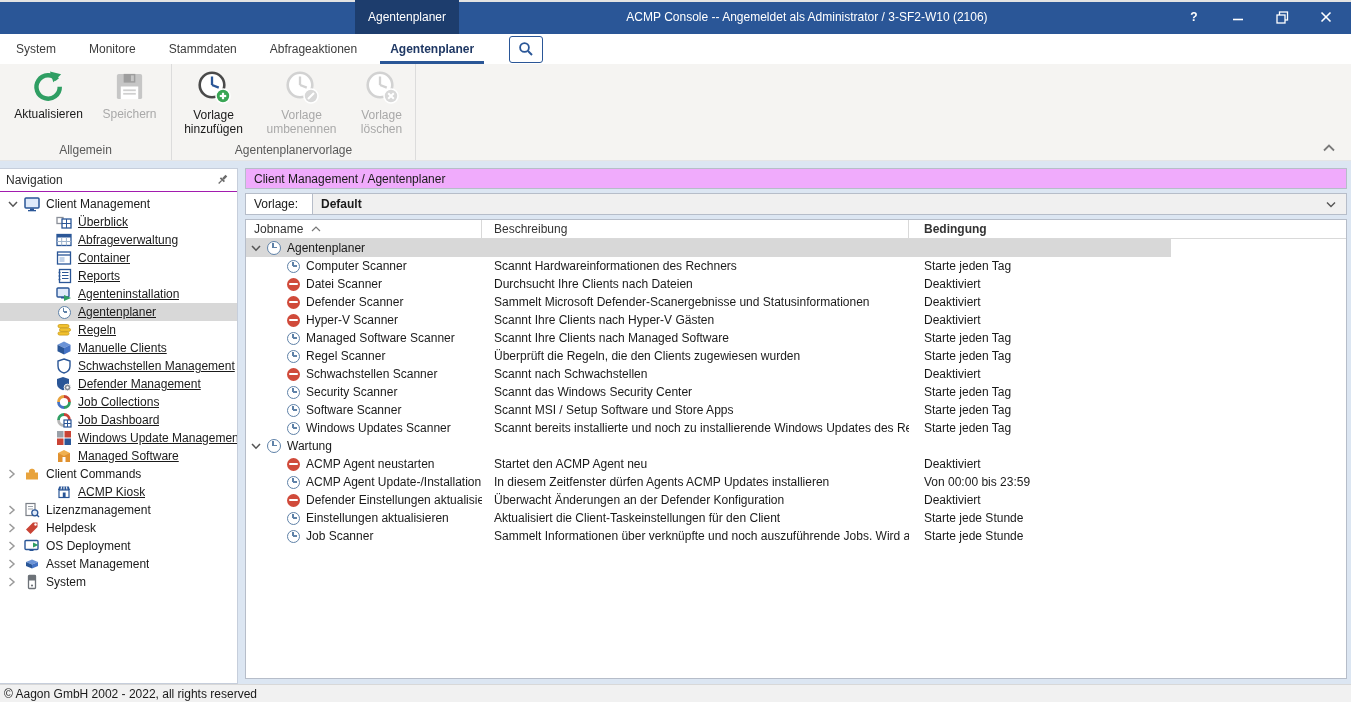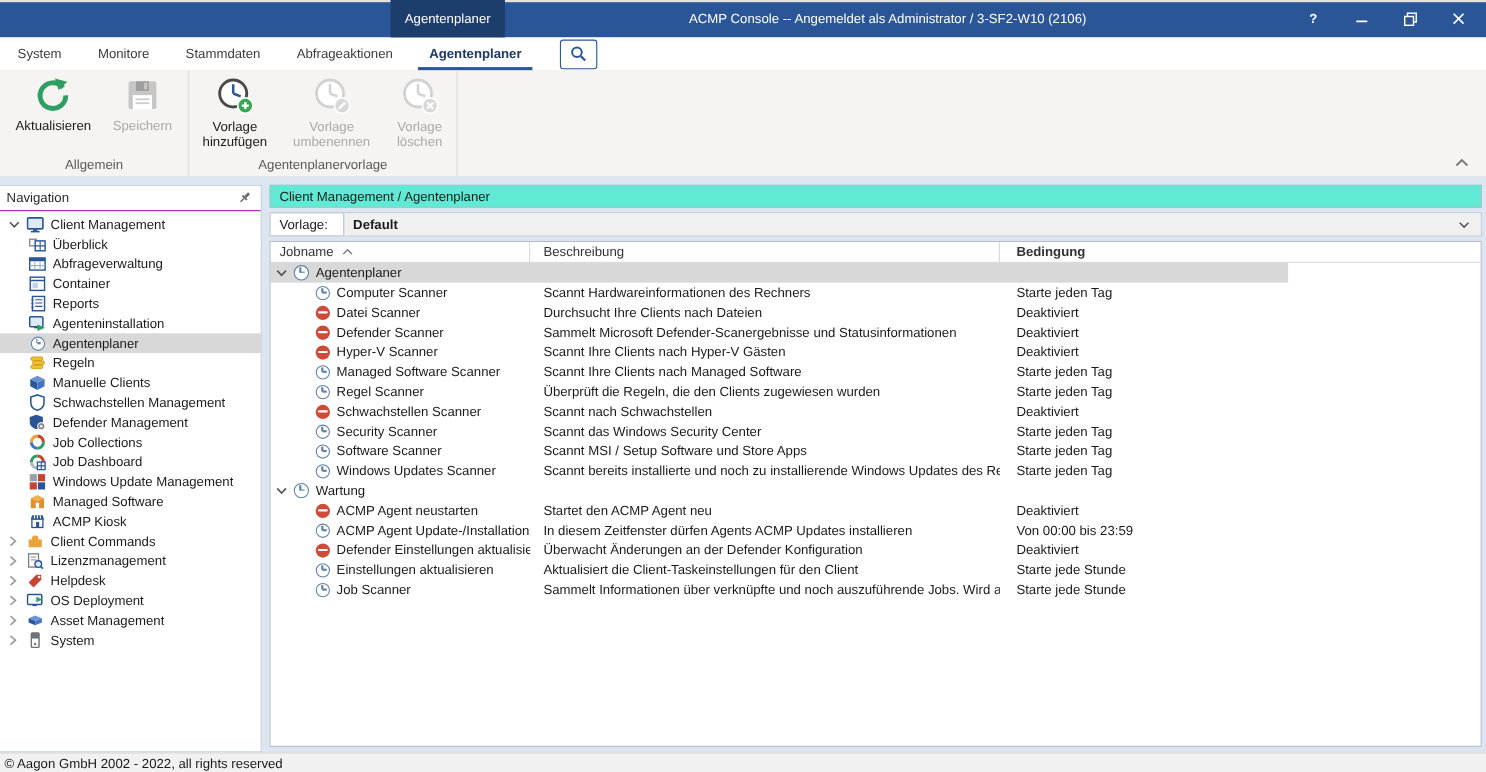--- a/index.html
+++ b/index.html
@@ -35,31 +35,31 @@
   .ribbon-collapse{position:absolute;right:14px;bottom:6px;width:16px;height:12px;display:flex;align-items:center;justify-content:center;}
 
   
   .sidebar{position:absolute;left:0;top:168px;width:238px;bottom:18px;background:#fff;border:1px solid #c6cedb;border-left:none;box-sizing:border-box;}
   .sidebar-header{height:22px;border-bottom:1px solid #a21caf;display:flex;align-items:center;padding:0 6px;color:#2b2b2b;}
   .sidebar-header .sh-label{flex:1;}
   .pin{width:16px;height:16px;display:flex;align-items:center;justify-content:center;}
   .nav-tree{padding-top:3px;}
   .nav-item{display:flex;align-items:center;height:18px;padding-left:8px;white-space:nowrap;cursor:default;}
   .nav-item.sel{background:#d8d8d8;}
-  .nav-item.lvl1{padding-left:26px;}
+  .nav-item.lvl1{padding-left:56px;text-decoration:underline;}
   .nchev{width:16px;height:12px;display:flex;align-items:center;flex:none;}
   .nico{width:16px;height:16px;display:flex;align-items:center;justify-content:center;flex:none;margin-right:6px;}
   .nlabel{overflow:hidden;}
 
   
   .statusbar{position:absolute;left:0;bottom:0;width:100%;height:18px;background:#f1f1f1;border-top:1px solid #d8d8d8;display:flex;align-items:center;padding-left:4px;box-sizing:border-box;color:#1a1a1a;}
 
   
   .main{position:absolute;left:245px;top:168px;right:4px;bottom:23px;}
-  .breadcrumb-bar{height:19px;background:#5eead4;border:1px solid #b6bdc9;display:flex;align-items:center;padding-left:8px;margin-bottom:4px;}
+  .breadcrumb-bar{height:19px;background:#f0abfc;border:1px solid #b6bdc9;display:flex;align-items:center;padding-left:8px;margin-bottom:4px;}
   .template-row{height:20px;border:1px solid #b6bdc9;background:#fff;display:flex;align-items:stretch;margin-bottom:6px;}
   .template-label{width:58px;display:flex;align-items:center;padding-left:8px;flex:none;}
   .template-select{flex:1;background:#f0f0f0;border-left:1px solid #b6bdc9;display:flex;align-items:center;padding:0 8px;font-weight:bold;}
   .template-value{flex:1;}
   .dd-chev{width:12px;height:8px;display:flex;align-items:center;}
 
   .table-panel{position:absolute;left:0;right:0;top:51px;bottom:0;background:#fff;border:1px solid #b6bdc9;box-sizing:border-box;overflow:hidden;}
   .thead{display:flex;height:18px;border-bottom:1px solid #d9d9d9;color:#333;}
   .th{display:flex;align-items:center;box-sizing:border-box;white-space:nowrap;}
   .th1{width:236px;padding-left:8px;border-right:1px solid #d9d9d9;}
@@ -382,46 +382,46 @@
         <span class="nico">
             <svg width="16" height="16" viewBox="0 0 16 16">
               <rect x="2" y="5" width="12" height="9" fill="#e0912f"></rect>
               <polygon points="2,5 8,2 14,5 8,8" fill="#f0b050"></polygon>
               <rect x="6.5" y="9" width="3" height="5" fill="#fff"></rect>
             </svg>
           </span>
         <span class="nlabel">Managed Software</span>
       </div>
 
+      <div class="nav-item">
+        <span class="nchev">
+            <svg width="8" height="10" viewBox="0 0 8 10">
+              <polyline points="1.5,1 6,5 1.5,9" fill="none" stroke="#9a9a9a" stroke-width="1.5"></polyline>
+            </svg>
+          </span>
+        <span class="nico">
+            <svg width="16" height="16" viewBox="0 0 16 16">
+              <path d="M2 6.5 H5.2 C4.2 4 6.3 2.8 8 2.8 C9.7 2.8 11.8 4 10.8 6.5 H14 V13.5 H2 Z" fill="#e8a33d"></path>
+            </svg>
+          </span>
+        <span class="nlabel">Client Commands</span>
+      </div>
+
       <div class="nav-item lvl1">
         <span class="nico">
             <svg width="16" height="16" viewBox="0 0 16 16">
               <path d="M2 6 L3.2 2.5 H12.8 L14 6 Z" fill="#2a5697"></path>
               <line x1="5.5" y1="2.5" x2="5" y2="6" stroke="#fff"></line>
               <line x1="8" y1="2.5" x2="8" y2="6" stroke="#fff"></line>
               <line x1="10.5" y1="2.5" x2="11" y2="6" stroke="#fff"></line>
               <rect x="3" y="6" width="10" height="7.5" fill="#fff" stroke="#2a5697" stroke-width="1.2"></rect>
               <rect x="6.8" y="8.5" width="2.8" height="5" fill="#2a5697"></rect>
             </svg>
           </span>
         <span class="nlabel">ACMP Kiosk</span>
-      </div>
-
-      <div class="nav-item">
-        <span class="nchev">
-            <svg width="8" height="10" viewBox="0 0 8 10">
-              <polyline points="1.5,1 6,5 1.5,9" fill="none" stroke="#9a9a9a" stroke-width="1.5"></polyline>
-            </svg>
-          </span>
-        <span class="nico">
-            <svg width="16" height="16" viewBox="0 0 16 16">
-              <path d="M2 6.5 H5.2 C4.2 4 6.3 2.8 8 2.8 C9.7 2.8 11.8 4 10.8 6.5 H14 V13.5 H2 Z" fill="#e8a33d"></path>
-            </svg>
-          </span>
-        <span class="nlabel">Client Commands</span>
       </div>
 
       <div class="nav-item">
         <span class="nchev">
             <svg width="8" height="10" viewBox="0 0 8 10">
               <polyline points="1.5,1 6,5 1.5,9" fill="none" stroke="#9a9a9a" stroke-width="1.5"></polyline>
             </svg>
           </span>
         <span class="nico">
             <svg width="16" height="16" viewBox="0 0 16 16">

